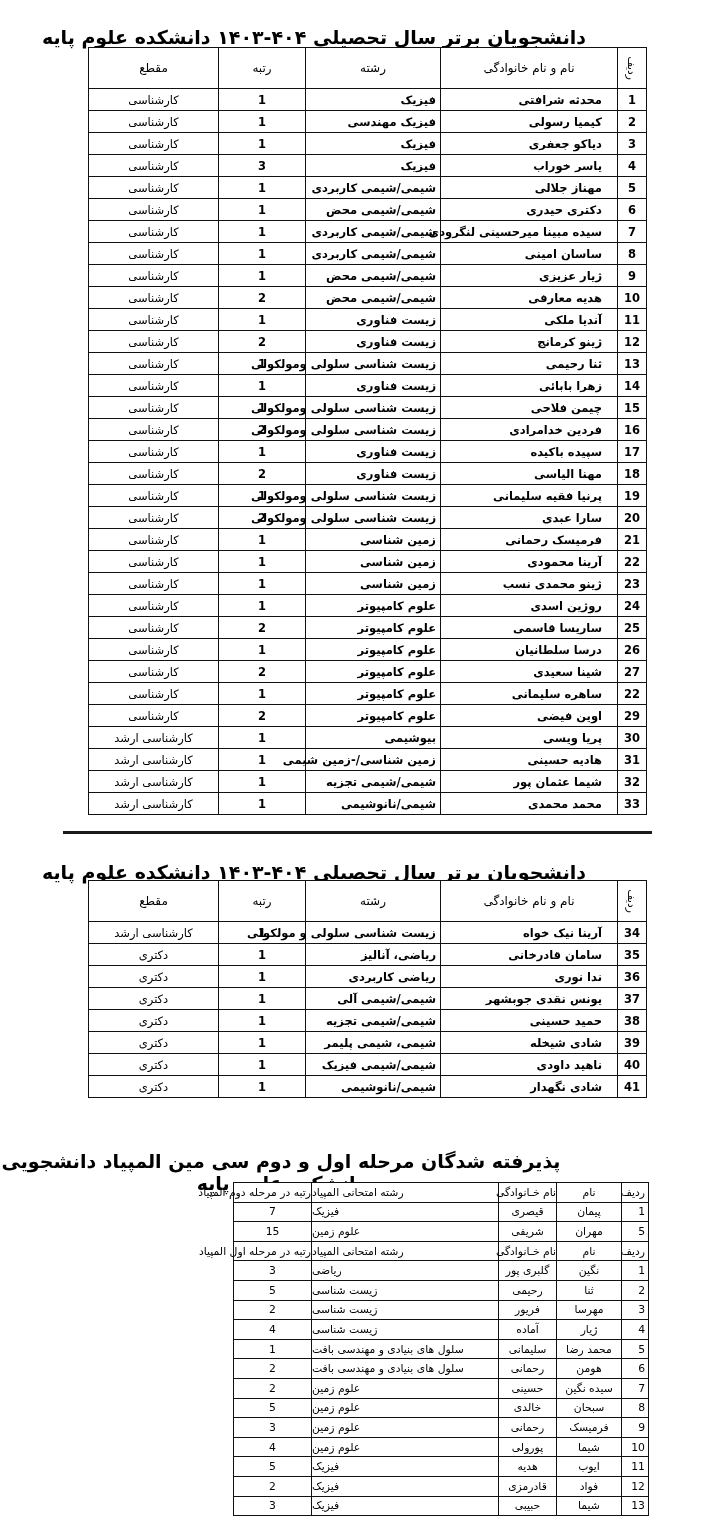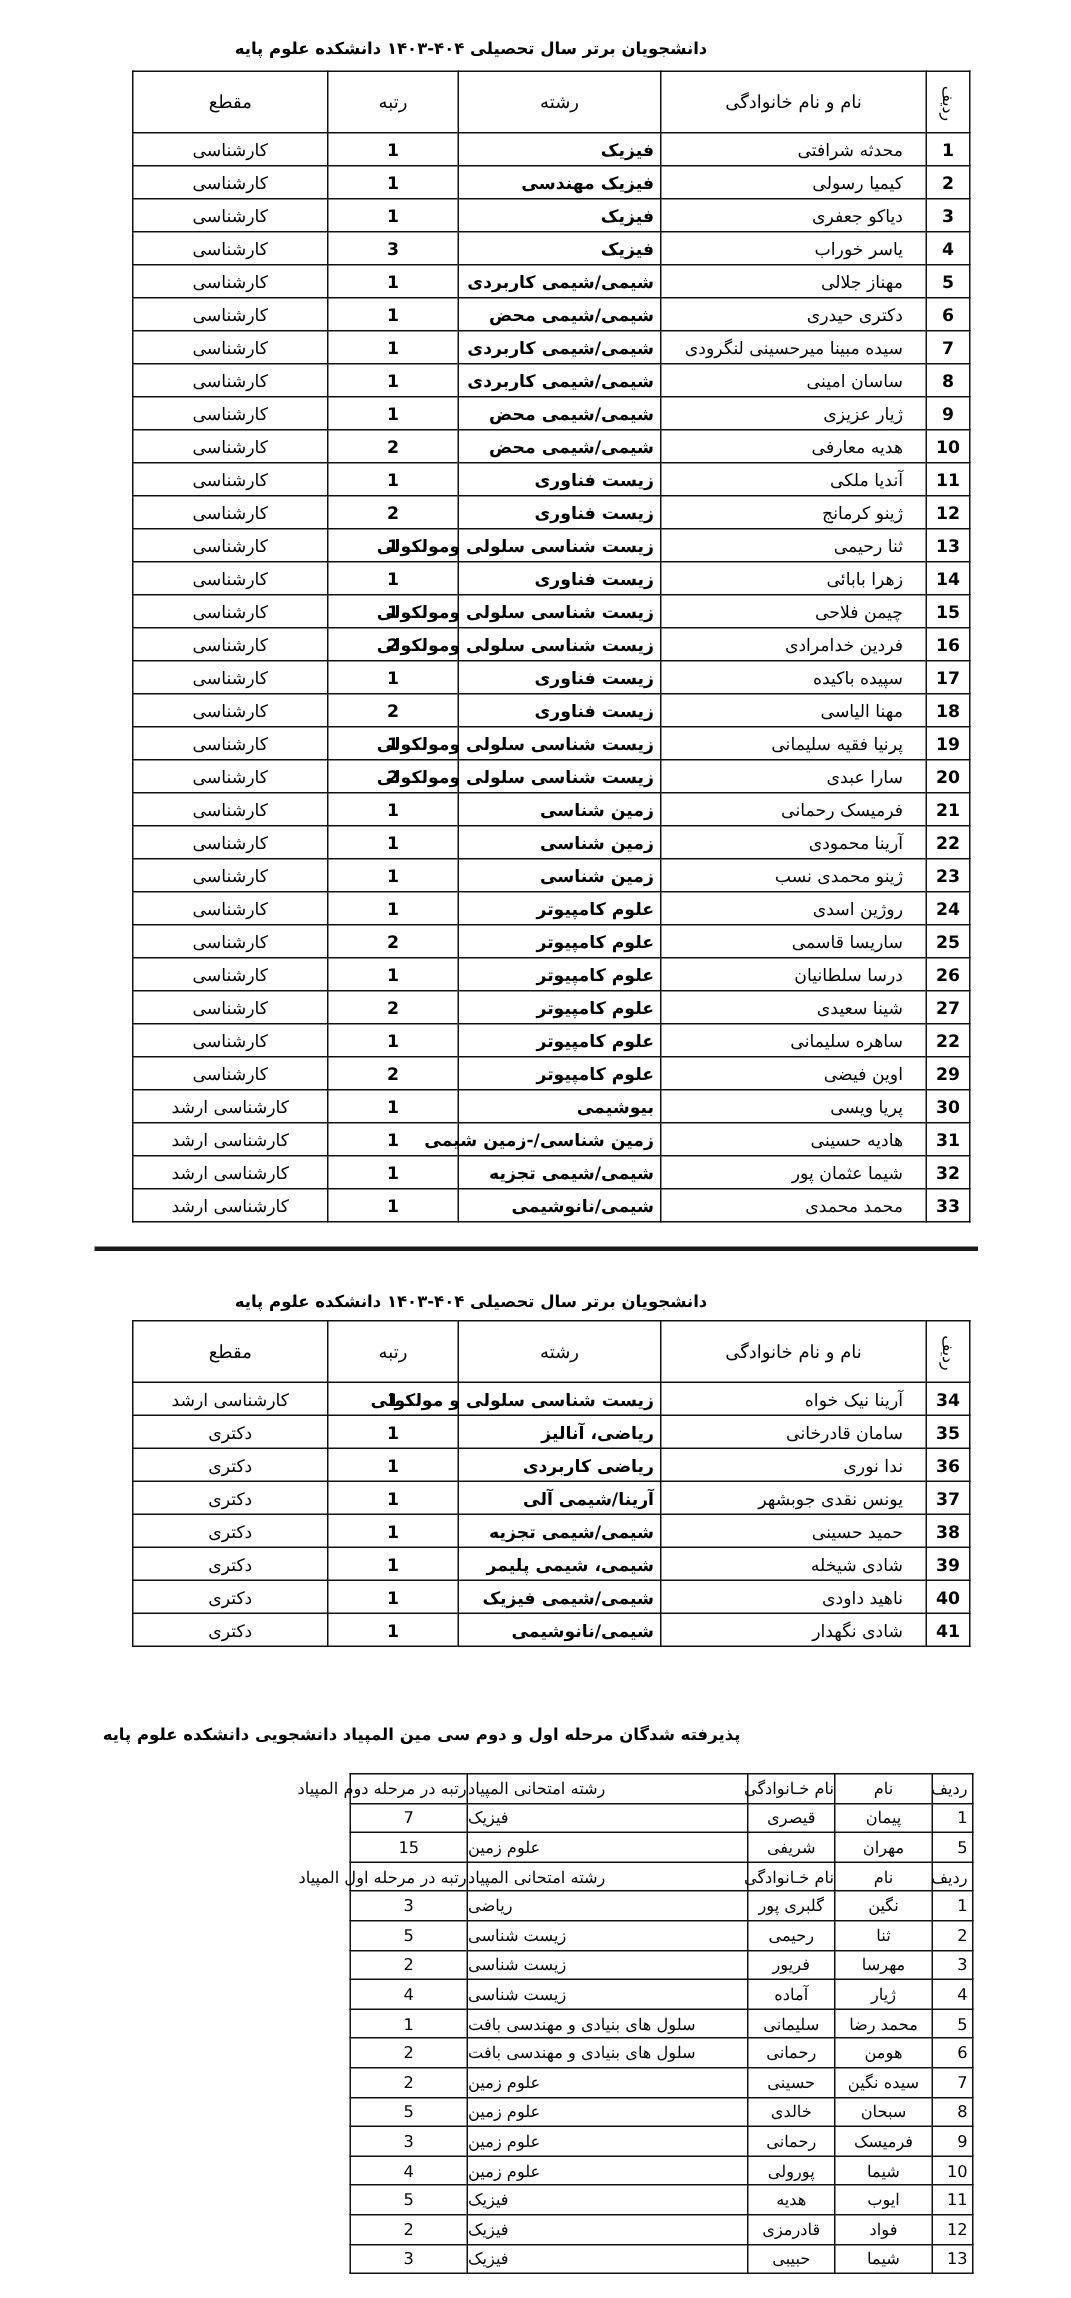--- a/index.html
+++ b/index.html
@@ -1,27 +1,27 @@
 <!DOCTYPE html>
 <html lang="fa"><head>
 <meta charset="utf-8">
 <style>
   *{box-sizing:border-box;margin:0;padding:0}
   html,body{background:#fff}
   body{width:714px;height:1532px;position:relative;color:#000;
        font-family:"DejaVu Sans","Liberation Sans",sans-serif}
   .abs{position:absolute}
-  .doc-title{width:628px;text-align:center;direction:rtl;font-weight:bold;font-size:11px}
+  .doc-title{width:628px;text-align:center;direction:rtl;font-weight:bold;font-size:19px}
   table{border-collapse:collapse;table-layout:fixed;direction:rtl;background:#fff}
   td{border:1.6px solid #111;vertical-align:middle;overflow:visible}
   
   .t12 td{height:22px;font-size:11.5px}
   .t12 tr.hdr td{height:41px;font-weight:normal;text-align:center;font-size:12px}
   .c-no{text-align:center;font-weight:bold;font-size:12px}
-  .c-name{text-align:right;padding-right:15px;font-weight:normal;white-space:nowrap}
+  .c-name{text-align:right;padding-right:15px;font-weight:bold;white-space:nowrap}
   .c-major{text-align:right;padding-right:4px;font-weight:bold;white-space:nowrap;font-size:11px}
   .c-rank{text-align:center;font-weight:bold;font-size:12px}
   .c-deg{text-align:center;font-weight:normal}
   .vert{display:inline-block;transform:rotate(90deg);font-size:10.5px;letter-spacing:1px}
   
   .t3 td{height:19.6px;font-size:10.8px;font-weight:normal}
   .o-no{text-align:right;padding-right:3px}
   .o-first{text-align:center;white-space:nowrap}
   .o-last{text-align:center;white-space:nowrap}
   .o-major{text-align:left;padding-right:3px;white-space:nowrap}
@@ -322,21 +322,21 @@
       <tr>
         <td class="c-no">36</td>
         <td class="c-name">ندا نوری</td>
         <td class="c-major">ریاضی کاربردی</td>
         <td class="c-rank">1</td>
         <td class="c-deg">دکتری</td>
       </tr>
       <tr>
         <td class="c-no">37</td>
         <td class="c-name">یونس نقدی جوبشهر</td>
-        <td class="c-major">آرینا/شیمی آلی</td>
+        <td class="c-major">شیمی/شیمی آلی</td>
         <td class="c-rank">1</td>
         <td class="c-deg">دکتری</td>
       </tr>
       <tr>
         <td class="c-no">38</td>
         <td class="c-name">حمید حسینی</td>
         <td class="c-major">شیمی/شیمی تجزیه</td>
         <td class="c-rank">1</td>
         <td class="c-deg">دکتری</td>
       </tr>

